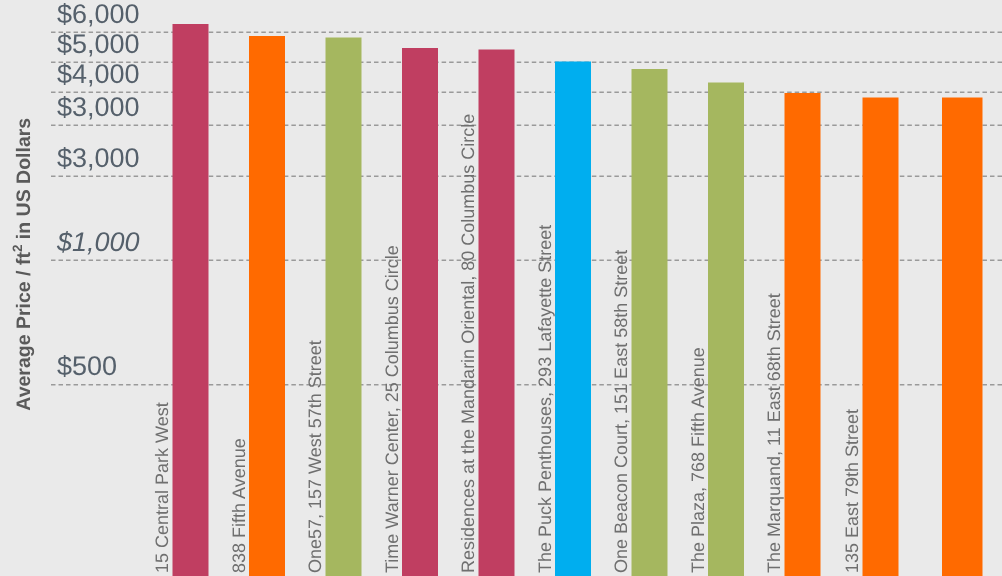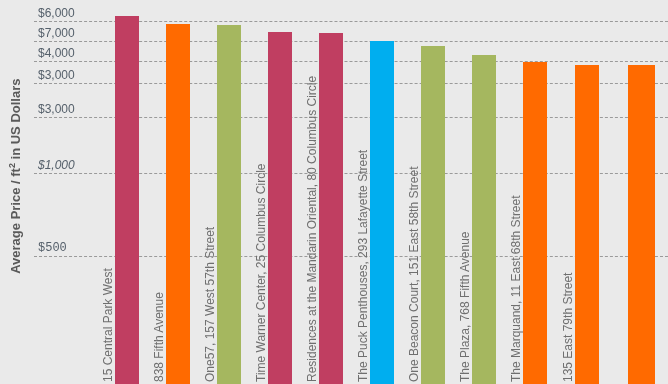--- a/index.html
+++ b/index.html
@@ -60,21 +60,21 @@
   .gridline {
     position: absolute;
     left: 0px;
     right: 0px;
     height: 0px;
     border-top: 1px dashed #9a9a9a;
   }
   .tick-label {
     position: absolute;
     left: 4px;
-    font-size: 12px;
+    font-size: 18px;
     color: #55606b;
     white-space: nowrap;
     transform: translateY(-100%);
     padding-bottom: 1px;
   }
 
   .bar {
     position: absolute;
     bottom: 0px;
   }
@@ -104,26 +104,26 @@
         <div class="gridline" style="top: 21px;"></div>
         <div class="gridline" style="top: 41px;"></div>
         <div class="gridline" style="top: 61px;"></div>
         <div class="gridline" style="top: 83px;"></div>
         <div class="gridline" style="top: 117px;"></div>
         <div class="gridline" style="top: 173px;"></div>
         <div class="gridline" style="top: 256px;"></div>
       </div>
     <div id="ytick-labels">
         <div class="tick-label" style="top: 21px;">$6,000</div>
-        <div class="tick-label" style="top: 41px;">$7,000</div>
+        <div class="tick-label" style="top: 41px;">$5,000</div>
         <div class="tick-label" style="top: 61px;">$4,000</div>
         <div class="tick-label" style="top: 83px; text-align: center;">$3,000</div>
         <div class="tick-label" style="top: 117px;">$3,000</div>
         <div class="tick-label" style="top: 173px; font-style: italic;">$1,000</div>
-        <div class="tick-label" style="top: 256px; font-family: Liberation Mono, monospace;">$500</div>
+        <div class="tick-label" style="top: 256px;">$500</div>
       </div>
     <div id="bars">
         <div class="bar" title="15 Central Park West" style="left: 81px; width: 24px; top: 16px; height: 368px; background: rgb(192, 62, 97);"></div>
         <div class="bar" title="838 Fifth Avenue" style="left: 132px; width: 24px; top: 24px; height: 360px; background: rgb(255, 106, 0);"></div>
         <div class="bar" title="One57, 157 West 57th Street" style="left: 183px; width: 24px; top: 25px; height: 359px; background: rgb(165, 183, 95);"></div>
         <div class="bar" title="Time Warner Center, 25 Columbus Circle" style="left: 234px; width: 24px; top: 32px; height: 352px; background: rgb(192, 62, 97);"></div>
         <div class="bar" title="Residences at the Mandarin Oriental, 80 Columbus Circle" style="left: 285px; width: 24px; top: 33px; height: 351px; background: rgb(192, 62, 97);"></div>
         <div class="bar" title="The Puck Penthouses, 293 Lafayette Street" style="left: 336px; width: 24px; top: 41px; height: 343px; background: rgb(0, 174, 239);"></div>
         <div class="bar" title="One Beacon Court, 151 East 58th Street" style="left: 387px; width: 24px; top: 46px; height: 338px; background: rgb(165, 183, 95);"></div>
         <div class="bar" title="The Plaza, 768 Fifth Avenue" style="left: 438px; width: 24px; top: 55px; height: 329px; background: rgb(165, 183, 95);"></div>

